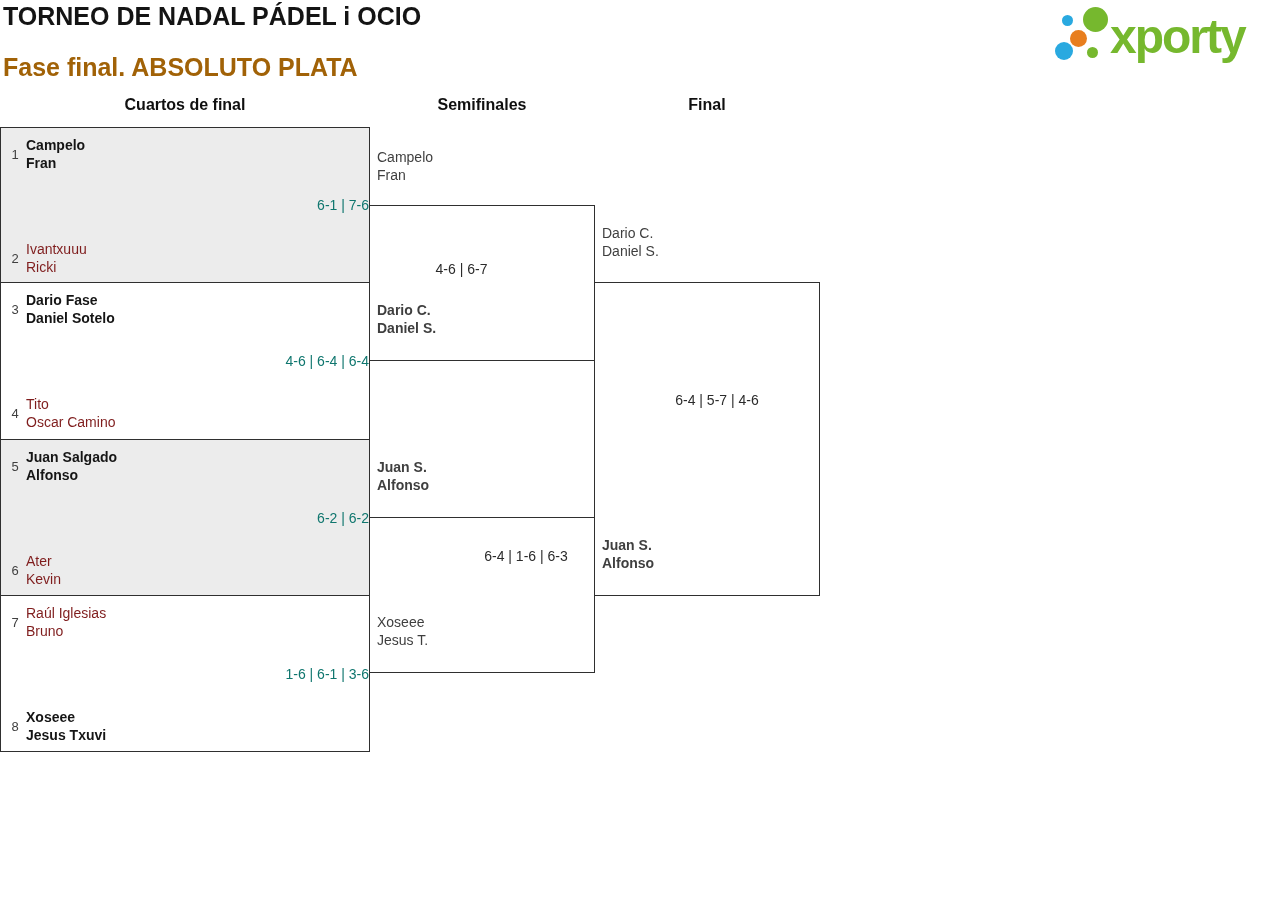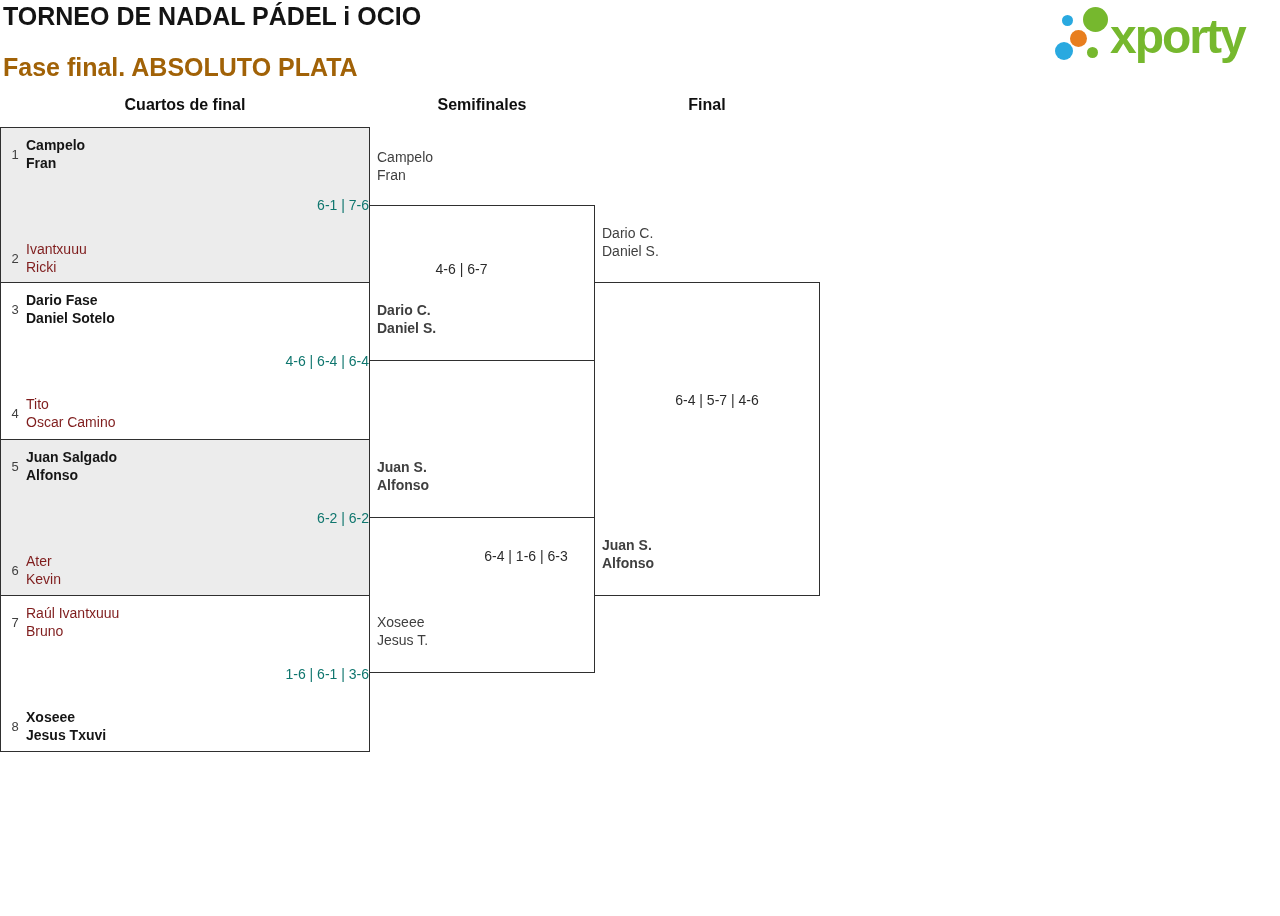--- a/index.html
+++ b/index.html
@@ -111,21 +111,21 @@
       <div class="trow trow-b">
         <span class="seed">6</span>
         <span class="tname">Ater
 Kevin</span>
       </div>
     </div>
 
     <div class="qf-row r4">
       <div class="trow trow-a">
         <span class="seed">7</span>
-        <span class="tname">Raúl Ivantxuuu
+        <span class="tname">Raúl Iglesias
 Bruno</span>
       </div>
       <div class="qf-score">1-6 | 6-1 | 3-6</div>
       <div class="trow trow-b">
         <span class="seed">8</span>
         <span class="tname winner">Xoseee
 Jesus Txuvi</span>
       </div>
     </div>
   </div>

